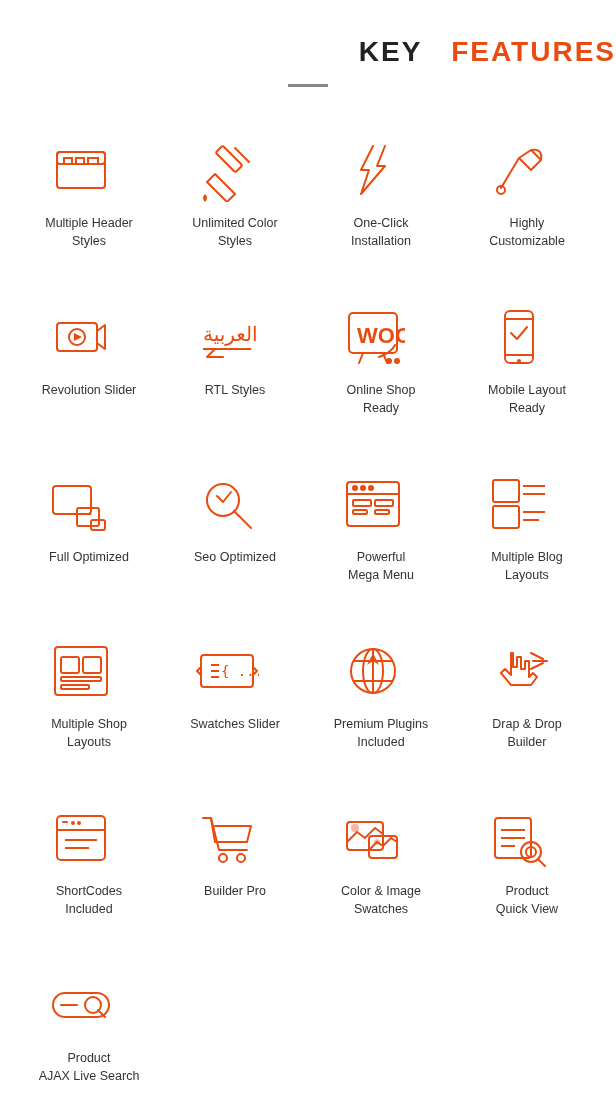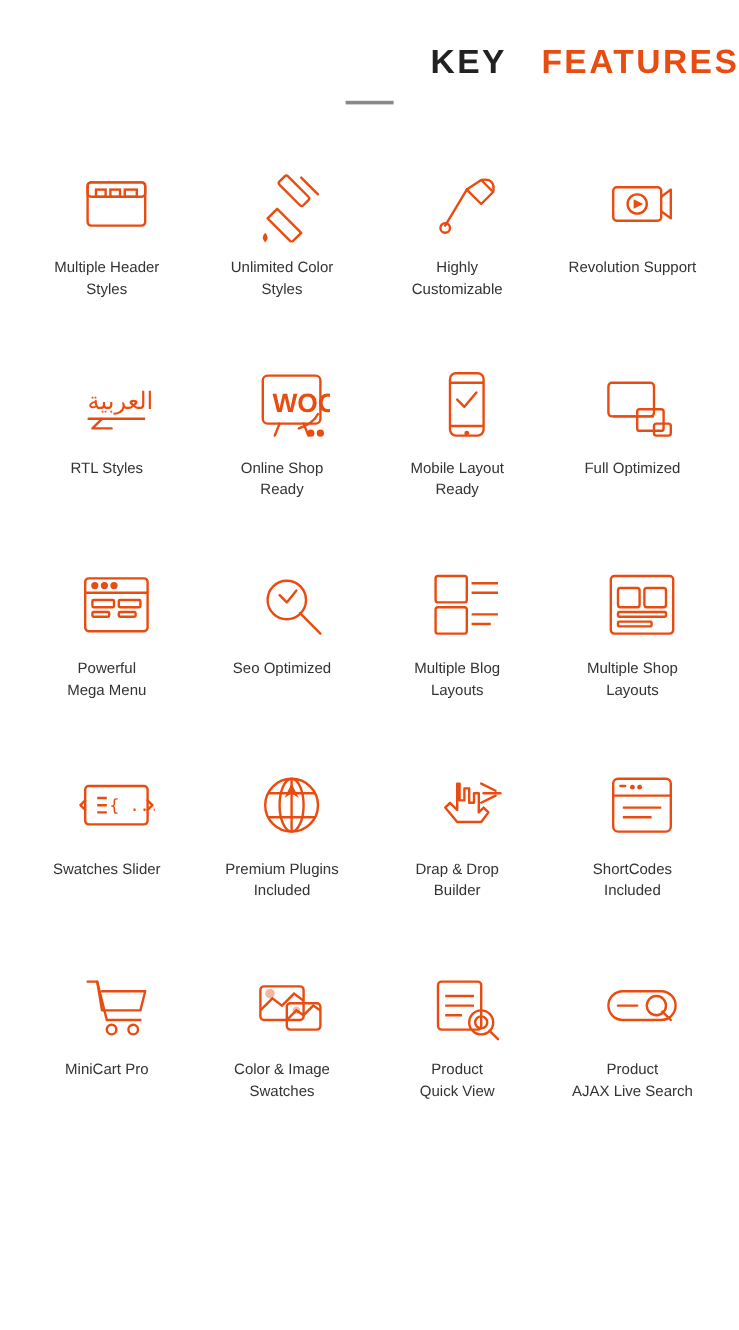--- a/index.html
+++ b/index.html
@@ -36,21 +36,21 @@
       align-items: center;
       justify-content: flex-start;
       padding: 18px 8px 18px;
       text-align: center;
     }
     .icon-wrap {
       width: 80px;
       height: 70px;
       display: flex;
       align-items: center;
-      justify-content: flex-end;
+      justify-content: flex-start;
       margin-bottom: 10px;
     }
     .icon-wrap svg {
       width: 64px;
       height: 64px;
       fill: none;
       stroke: #e84c10;
       stroke-width: 2;
     }
     .feature-label {
@@ -91,20 +91,28 @@
         <svg viewBox="0 0 64 64" fill="none" stroke="#e84c10" stroke-width="2.5">
           <line x1="40" y1="10" x2="54" y2="24" stroke-linecap="round"></line>
           <rect x="20" y="16" width="28" height="10" rx="2" transform="rotate(45 34 21)"></rect>
           <path d="M12 44 L20 36 L40 56 L32 64 Z" stroke-linecap="round" stroke-linejoin="round"></path>
           <path d="M10 56 Q6 60 10 64 Q14 60 10 56Z" fill="#e84c10" stroke="none"></path>
         </svg>
       </div>
       <span class="feature-label">Unlimited Color<br>Styles</span>
     </div>
 
+    <div class="feature-item">
+      <div class="icon-wrap">
+        <svg viewBox="0 0 64 64" fill="none" stroke="#e84c10" stroke-width="2.5">
+          <polyline points="32,8 20,32 28,32 20,56 44,28 36,28 44,8" stroke-linejoin="round" stroke-linecap="round"></polyline>
+        </svg>
+      </div>
+      <span class="feature-label">One-Click<br>Installation</span>
+    </div>
 
     <div class="feature-item">
       <div class="icon-wrap">
         <svg viewBox="0 0 64 64" fill="none" stroke="#e84c10" stroke-width="2.5">
           <path d="M44 12 Q56 10 54 22 L44 32 L32 20 Z" stroke-linejoin="round"></path>
           <line x1="32" y1="20" x2="14" y2="50" stroke-linecap="round"></line>
           <circle cx="14" cy="52" r="4"></circle>
           <line x1="44" y1="12" x2="54" y2="22"></line>
         </svg>
       </div>
@@ -113,21 +121,21 @@
 
     <div class="feature-item">
       <div class="icon-wrap">
         <svg viewBox="0 0 64 64" fill="none" stroke="#e84c10" stroke-width="2.5">
           <rect x="8" y="18" width="40" height="28" rx="3"></rect>
           <circle cx="28" cy="32" r="8"></circle>
           <polygon points="25,28 25,36 33,32" fill="#e84c10" stroke="none"></polygon>
           <polyline points="48,26 56,20 56,44 48,38" stroke-linejoin="round"></polyline>
         </svg>
       </div>
-      <span class="feature-label">Revolution Support</span>
+      <span class="feature-label">Revolution Slider</span>
     </div>
 
 
     <div class="feature-item">
       <div class="icon-wrap">
         <svg viewBox="0 0 64 64" fill="none" stroke="#e84c10" stroke-width="2.5">
           <text x="8" y="36" font-size="20" fill="#e84c10" stroke="none" font-family="Arial">العربية</text>
           <line x1="8" y1="44" x2="56" y2="44"></line>
           <polyline points="20,44 12,52 28,52" stroke-linecap="round" stroke-linejoin="round"></polyline>
         </svg>
@@ -165,20 +173,31 @@
     <div class="feature-item">
       <div class="icon-wrap">
         <svg viewBox="0 0 64 64" fill="none" stroke="#e84c10" stroke-width="2.5">
           <rect x="4" y="14" width="38" height="28" rx="3"></rect>
           <rect x="28" y="36" width="22" height="18" rx="2"></rect>
           <line x1="8" y1="42" x2="42" y2="42"></line>
           <rect x="42" y="48" width="14" height="10" rx="2"></rect>
         </svg>
       </div>
       <span class="feature-label">Full Optimized</span>
+    </div>
+
+    <div class="feature-item">
+      <div class="icon-wrap">
+        <svg viewBox="0 0 64 64" fill="none" stroke="#e84c10" stroke-width="2.5">
+          <circle cx="28" cy="28" r="16"></circle>
+          <line x1="39" y1="39" x2="56" y2="56" stroke-linecap="round"></line>
+          <polyline points="22,24 28,30 36,20" stroke-linecap="round" stroke-linejoin="round"></polyline>
+        </svg>
+      </div>
+      <span class="feature-label">Seo Optimized</span>
     </div>
 
     <div class="feature-item">
       <div class="icon-wrap">
         <svg viewBox="0 0 64 64" fill="none" stroke="#e84c10" stroke-width="2.5">
           <rect x="6" y="10" width="52" height="44" rx="3"></rect>
           <line x1="6" y1="22" x2="58" y2="22"></line>
           <circle cx="14" cy="16" r="3" fill="#e84c10" stroke="none"></circle>
           <circle cx="22" cy="16" r="3" fill="#e84c10" stroke="none"></circle>
           <circle cx="30" cy="16" r="3" fill="#e84c10" stroke="none"></circle>
@@ -187,31 +206,20 @@
           <rect x="34" y="28" width="18" height="6" rx="1"></rect>
           <rect x="34" y="38" width="14" height="4" rx="1"></rect>
         </svg>
       </div>
       <span class="feature-label">Powerful<br>Mega Menu</span>
     </div>
 
     <div class="feature-item">
       <div class="icon-wrap">
         <svg viewBox="0 0 64 64" fill="none" stroke="#e84c10" stroke-width="2.5">
-          <circle cx="28" cy="28" r="16"></circle>
-          <line x1="39" y1="39" x2="56" y2="56" stroke-linecap="round"></line>
-          <polyline points="22,24 28,30 36,20" stroke-linecap="round" stroke-linejoin="round"></polyline>
-        </svg>
-      </div>
-      <span class="feature-label">Seo Optimized</span>
-    </div>
-
-    <div class="feature-item">
-      <div class="icon-wrap">
-        <svg viewBox="0 0 64 64" fill="none" stroke="#e84c10" stroke-width="2.5">
           <rect x="6" y="8" width="26" height="22" rx="2"></rect>
           <rect x="6" y="34" width="26" height="22" rx="2"></rect>
           <line x1="36" y1="14" x2="58" y2="14"></line>
           <line x1="36" y1="22" x2="58" y2="22"></line>
           <line x1="36" y1="40" x2="58" y2="40"></line>
           <line x1="36" y1="48" x2="52" y2="48"></line>
         </svg>
       </div>
       <span class="feature-label">Multiple Blog<br>Layouts</span>
     </div>
@@ -288,21 +296,21 @@
 
     <div class="feature-item">
       <div class="icon-wrap">
         <svg viewBox="0 0 64 64" fill="none" stroke="#e84c10" stroke-width="2.5">
           <path d="M8 12 L16 12 L24 44 L52 44" stroke-linecap="round" stroke-linejoin="round"></path>
           <polyline points="16,12 20,36 52,36 56,20 20,20" stroke-linecap="round" stroke-linejoin="round"></polyline>
           <circle cx="28" cy="52" r="4" fill="none"></circle>
           <circle cx="46" cy="52" r="4" fill="none"></circle>
         </svg>
       </div>
-      <span class="feature-label">MiniCart Pro</span>
+      <span class="feature-label">Builder Pro</span>
     </div>
 
     <div class="feature-item">
       <div class="icon-wrap">
         <svg viewBox="0 0 64 64" fill="none" stroke="#e84c10" stroke-width="2.5">
           <rect x="6" y="16" width="36" height="28" rx="3"></rect>
           <polyline points="6,36 16,26 24,32 34,22 42,28"></polyline>
           <circle cx="14" cy="22" r="4" fill="#e84c10" stroke="none" opacity="0.4"></circle>
           <rect x="28" y="30" width="28" height="22" rx="3"></rect>
           <polyline points="28,44 36,36 42,40 50,32 56,36"></polyline>

